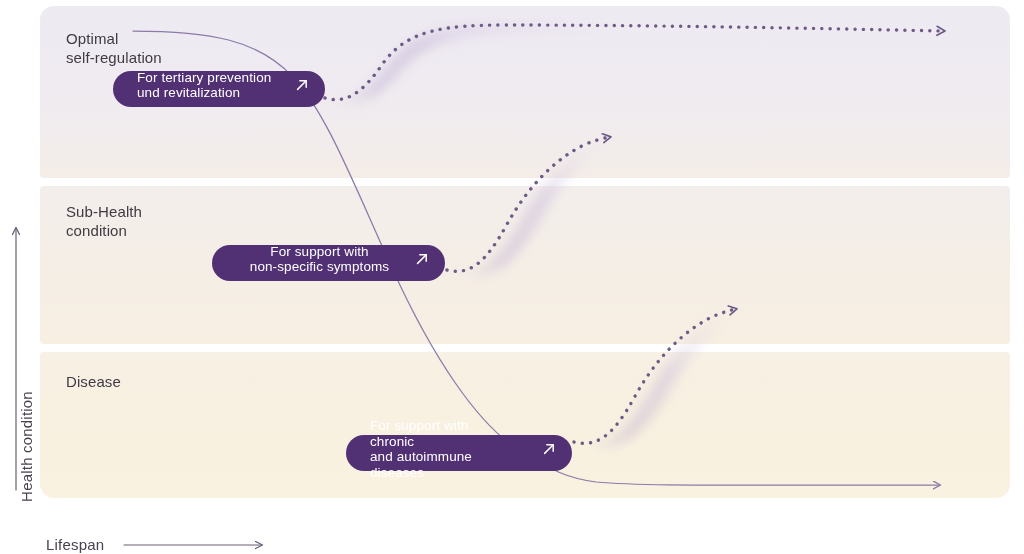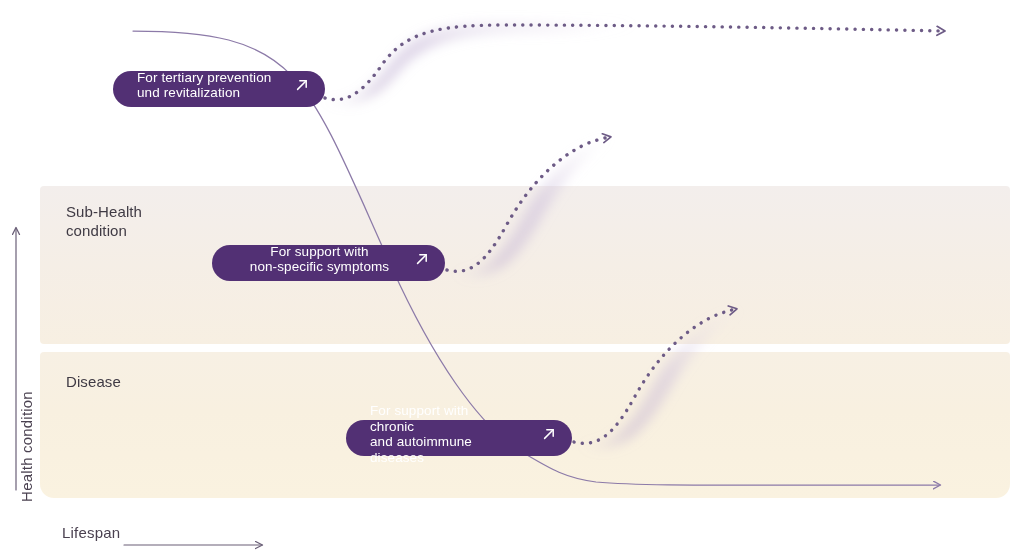--- a/index.html
+++ b/index.html
@@ -45,22 +45,21 @@
   .axis-label-y {
     left: -44px;
     top: 438px;
     width: 140px;
     transform: rotate(-90deg);
     transform-origin: 50% 50%;
     text-align: center;
   }
   .axis-label-x {
     left: 46px;
-    top: 524px;
-    margin-left: 16px;
+    top: 536px;
   }
 
   
   #bands {
     position: absolute;
     left: 40px;
     top: 6px;
     width: 970px;
     height: 508px;
   }
@@ -135,21 +134,21 @@
   }
   .pill-arrow {
     flex: 0 0 auto;
     width: 18px;
     height: 18px;
     margin-left: 10px;
     display: block;
   }
   .pill-1 { left: 113px; top: 71px;  width: 212px; }
   .pill-2 { left: 212px; top: 245px; width: 233px; text-align: center; }
-  .pill-3 { left: 346px; top: 420px; width: 226px; gap: 40px; }
+  .pill-3 { left: 346px; top: 435px; width: 226px; gap: 40px; }
 </style>
 </head>
 <body>
 
 <div id="stage">
 
   <svg class="axis-svg" viewBox="0 0 1024 554">
     <defs>
       <marker id="ah-axis" markerWidth="10" markerHeight="10" refX="7" refY="4" orient="auto" markerUnits="userSpaceOnUse">
         <path d="M0.5,0.5 L7.5,4 L0.5,7.5" fill="none" stroke="#6a5f77" stroke-width="1.3" stroke-linecap="round" stroke-linejoin="round"></path>
@@ -190,20 +189,24 @@
 
     <line x1="16" y1="490" x2="16" y2="228" stroke="#6a5f77" stroke-width="1.2" stroke-linecap="round" marker-end="url(#ah-axis)"></line>
 
     <line x1="124" y1="545" x2="262" y2="545" stroke="#6a5f77" stroke-width="1.2" stroke-linecap="round" marker-end="url(#ah-axis)"></line>
   </svg>
 
   <span class="axis-label axis-label-y">Health condition</span>
   <span class="axis-label axis-label-x">Lifespan</span>
 
   <div id="bands">
+    <div class="band band-1">
+      <div class="band-title band-title-1">Optimal
+self-regulation</div>
+    </div>
     <div class="band band-2">
       <div class="band-title band-title-2">Sub-Health
 condition</div>
     </div>
     <div class="band band-3">
       <div class="band-title band-title-3">Disease</div>
     </div>
   </div>
 
   <svg id="curves" viewBox="0 0 1024 554">

